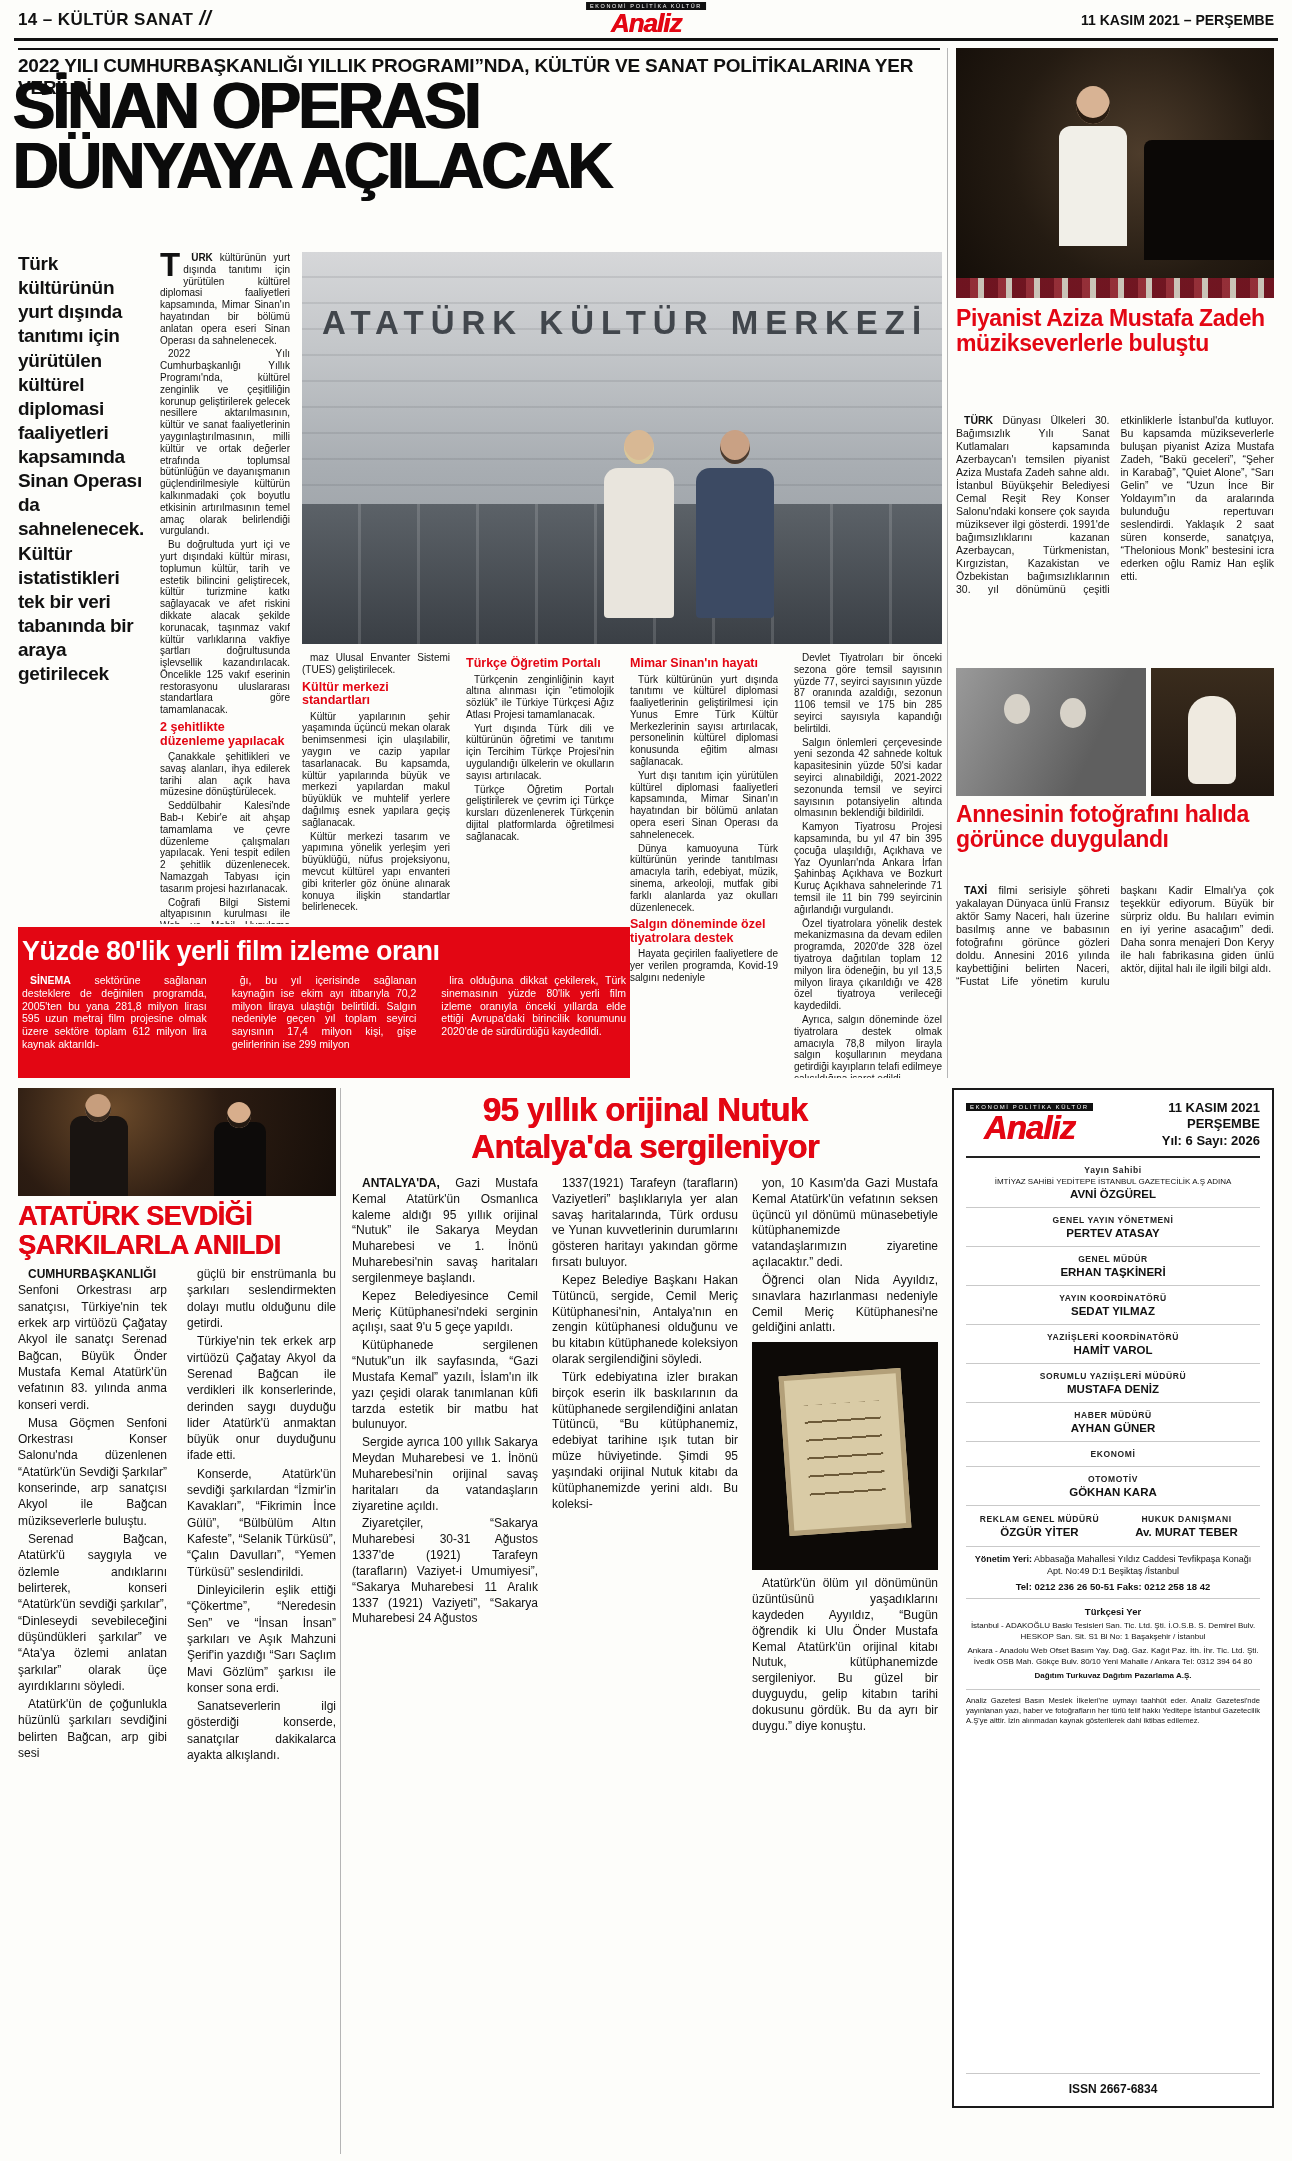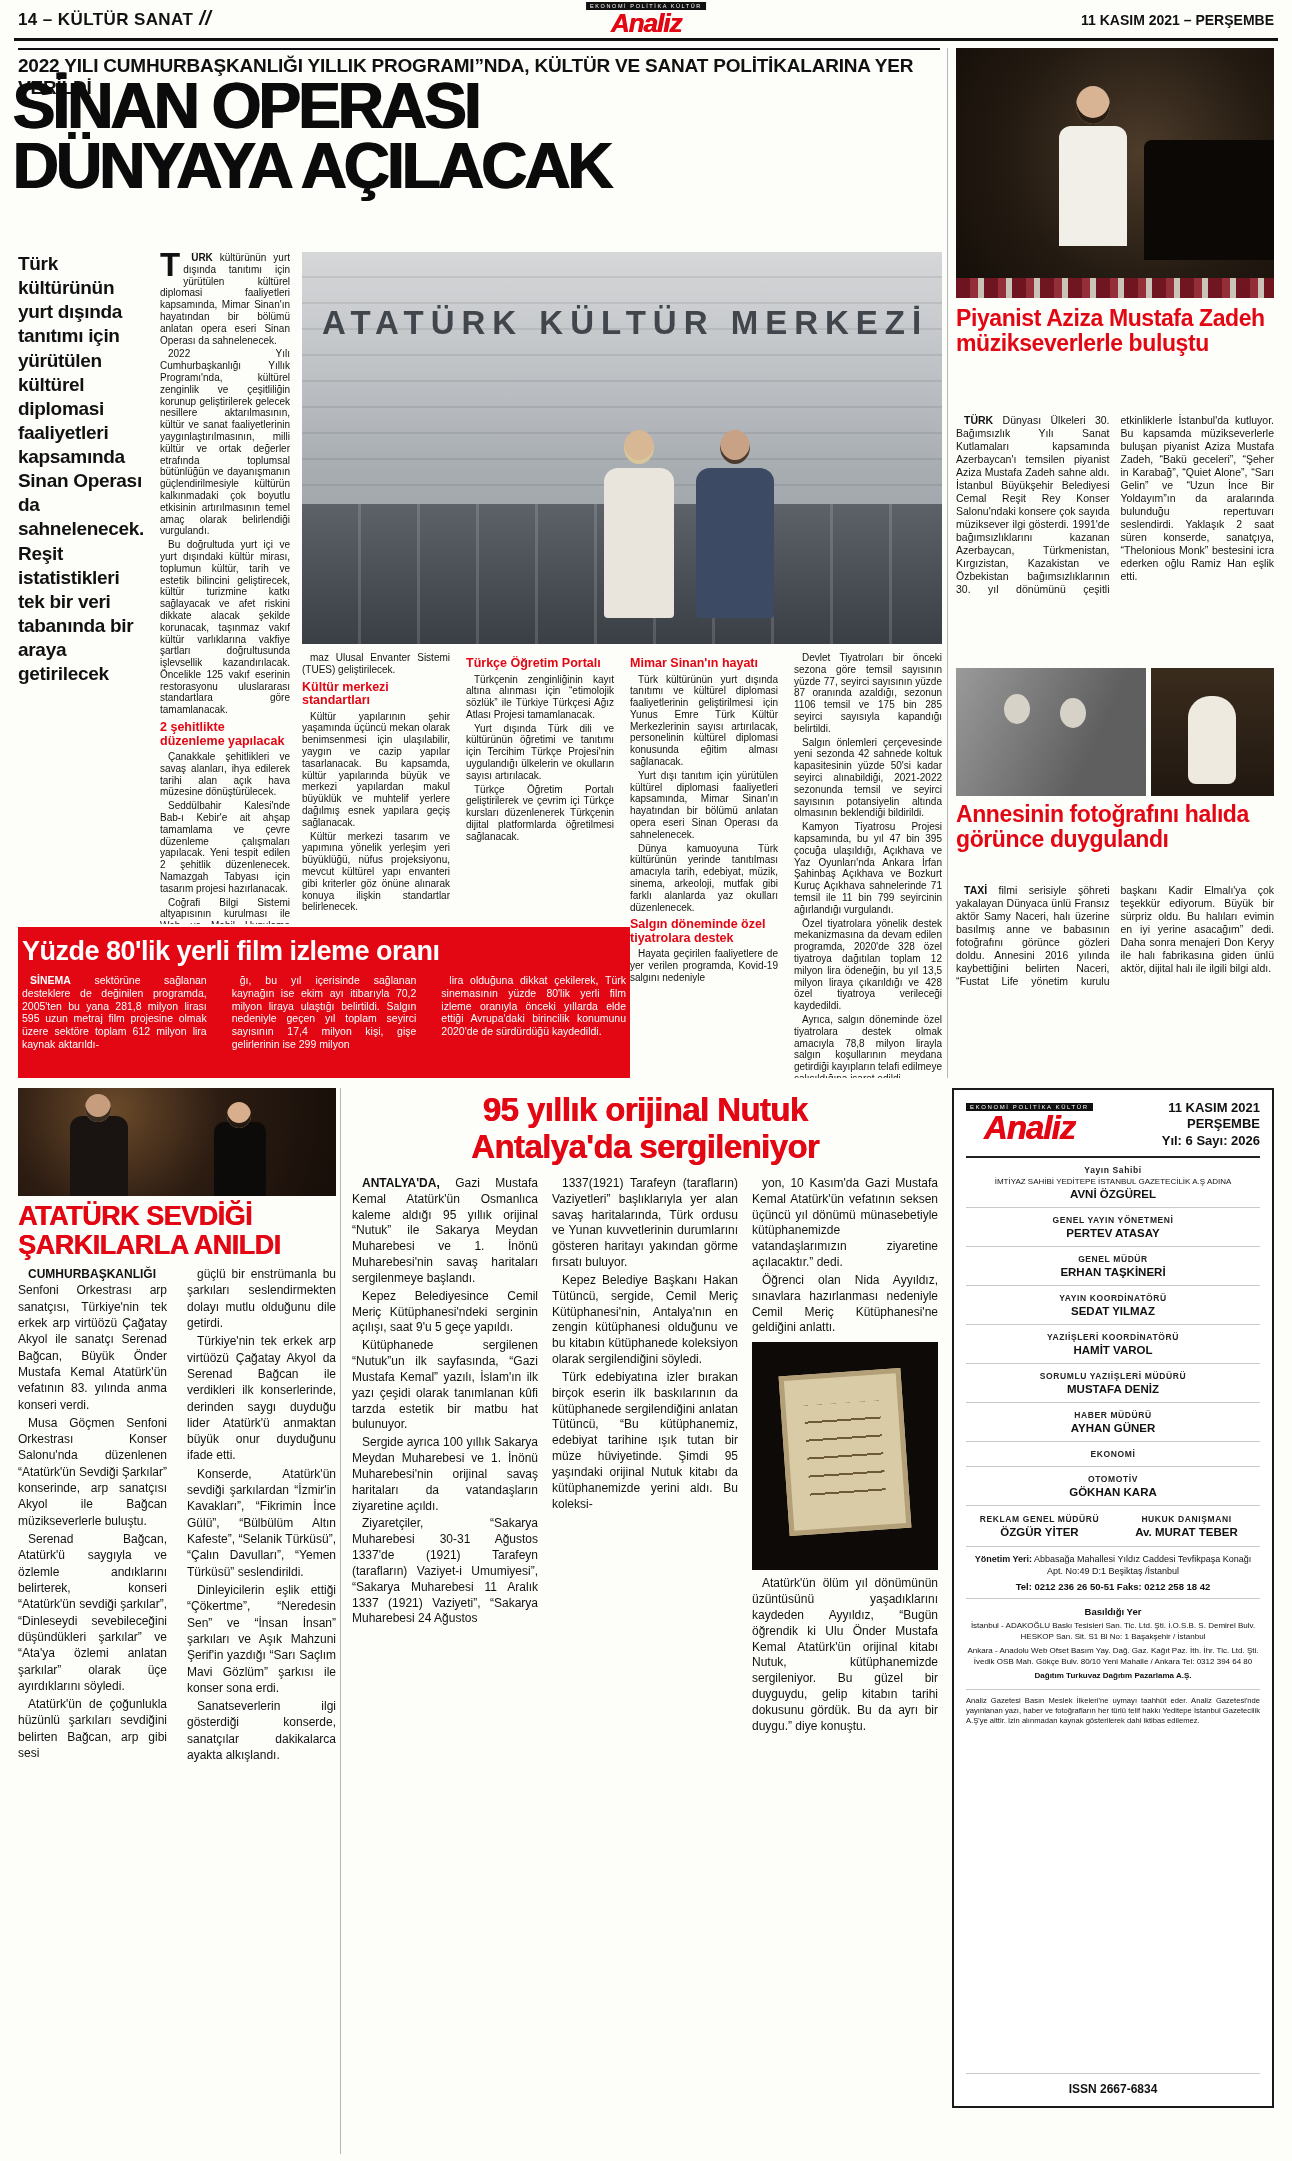--- a/index.html
+++ b/index.html
@@ -136,21 +136,21 @@
     <div class="logo-word">Analiz</div>
   </div>
   <div class="abs top-date">11 KASIM 2021 – PERŞEMBE</div>
   <div class="abs top-rule"></div>
 
   <div class="abs kicker">2022 YILI CUMHURBAŞKANLIĞI YILLIK PROGRAMI”NDA, KÜLTÜR VE SANAT POLİTİKALARINA YER VERİLDİ</div>
   <div class="abs headline">
     <div>SİNAN OPERASI</div>
     <div>DÜNYAYA AÇILACAK</div>
   </div>
-  <div class="abs lede">Türk kültürünün yurt dışında tanıtımı için yürütülen kültürel diplomasi faaliyetleri kapsamında Sinan Operası da sahnelenecek. Reşit istatistikleri tek bir veri tabanında bir araya getirilecek</div>
+  <div class="abs lede">Türk kültürünün yurt dışında tanıtımı için yürütülen kültürel diplomasi faaliyetleri kapsamında Sinan Operası da sahnelenecek. Kültür istatistikleri tek bir veri tabanında bir araya getirilecek</div>
 
   <div class="abs col col1">
       <p class="para"><span class="dropcap">T</span><b>ÜRK</b> kültürünün yurt dışında tanıtımı için yürütülen kültürel diplomasi faaliyetleri kapsamında, Mimar Sinan'ın hayatından bir bölümü anlatan opera eseri Sinan Operası da sahnelenecek.</p>
       <p class="para">2022 Yılı Cumhurbaşkanlığı Yıllık Programı'nda, kültürel zenginlik ve çeşitliliğin korunup geliştirilerek gelecek nesillere aktarılmasının, kültür ve sanat faaliyetlerinin yaygınlaştırılmasının, milli kültür ve ortak değerler etrafında toplumsal bütünlüğün ve dayanışmanın güçlendirilmesiyle kültürün kalkınmadaki çok boyutlu etkisinin artırılmasının temel amaç olarak belirlendiği vurgulandı.</p>
       <p class="para">Bu doğrultuda yurt içi ve yurt dışındaki kültür mirası, toplumun kültür, tarih ve estetik bilincini geliştirecek, kültür turizmine katkı sağlayacak ve afet riskini dikkate alacak şekilde korunacak, taşınmaz vakıf kültür varlıklarına vakfiye şartları doğrultusunda işlevsellik kazandırılacak. Öncelikle 125 vakıf eserinin restorasyonu uluslararası standartlara göre tamamlanacak.</p>
       <h4 class="subhead">2 şehitlikte düzenleme yapılacak</h4>
       <p class="para">Çanakkale şehitlikleri ve savaş alanları, ihya edilerek tarihi alan açık hava müzesine dönüştürülecek.</p>
       <p class="para">Seddülbahir Kalesi'nde Bab-ı Kebir'e ait ahşap tamamlama ve çevre düzenleme çalışmaları yapılacak. Yeni tespit edilen 2 şehitlik düzenlenecek. Namazgah Tabyası için tasarım projesi hazırlanacak.</p>
       <p class="para">Coğrafi Bilgi Sistemi altyapısının kurulması ile Web ve Mobil Uygulama Yazılımı Kurulum ve Entegrasyon Projesi kapsamında, kaçak yapı çalışmaları için sanal kullanmak üzere bir uygulama ile Taşın-</p>
     </div>
@@ -355,21 +355,21 @@
       <div class="role">
         <div class="role-label">HUKUK DANIŞMANI</div>
         <div class="role-name">Av. MURAT TEBER</div>
       </div>
     </div>
     <div class="mh-addr">
       <span class="bold">Yönetim Yeri:</span>
       <span>Abbasağa Mahallesi Yıldız Caddesi Tevfikpaşa Konağı Apt. No:49 D:1 Beşiktaş /İstanbul</span>
     </div>
     <div class="mh-phones">Tel: 0212 236 26 50-51  Faks: 0212 258 18 42</div>
-    <div class="mh-print-label">Basıldığı Yer</div>
+    <div class="mh-print-label">Türkçesi Yer</div>
     <div class="mh-print">İstanbul - ADAKOĞLU Baskı Tesisleri San. Tic. Ltd. Şti. İ.O.S.B. S. Demirel Bulv. HESKOP San. Sit. S1 Bl No: 1 Başakşehir / İstanbul</div>
     <div class="mh-print">Ankara - Anadolu Web Ofset Basım Yay. Dağ. Gaz. Kağıt Paz. İth. İhr. Tic. Ltd. Şti. İvedik OSB Mah. Gökçe Bulv. 80/10 Yeni Mahalle / Ankara Tel: 0312 394 64 80</div>
     <div class="mh-print bold">Dağıtım Turkuvaz Dağıtım Pazarlama A.Ş.</div>
     <div class="mh-disclaimer">Analiz Gazetesi Basın Meslek İlkeleri'ne uymayı taahhüt eder. Analiz Gazetesi'nde yayınlanan yazı, haber ve fotoğrafların her türlü telif hakkı Yeditepe İstanbul Gazetecilik A.Ş'ye aittir. İzin alınmadan kaynak gösterilerek dahi iktibas edilemez.</div>
     <div class="mh-issn">ISSN 2667-6834</div>
   </div>
 
 </div>
 
 </body></html>

